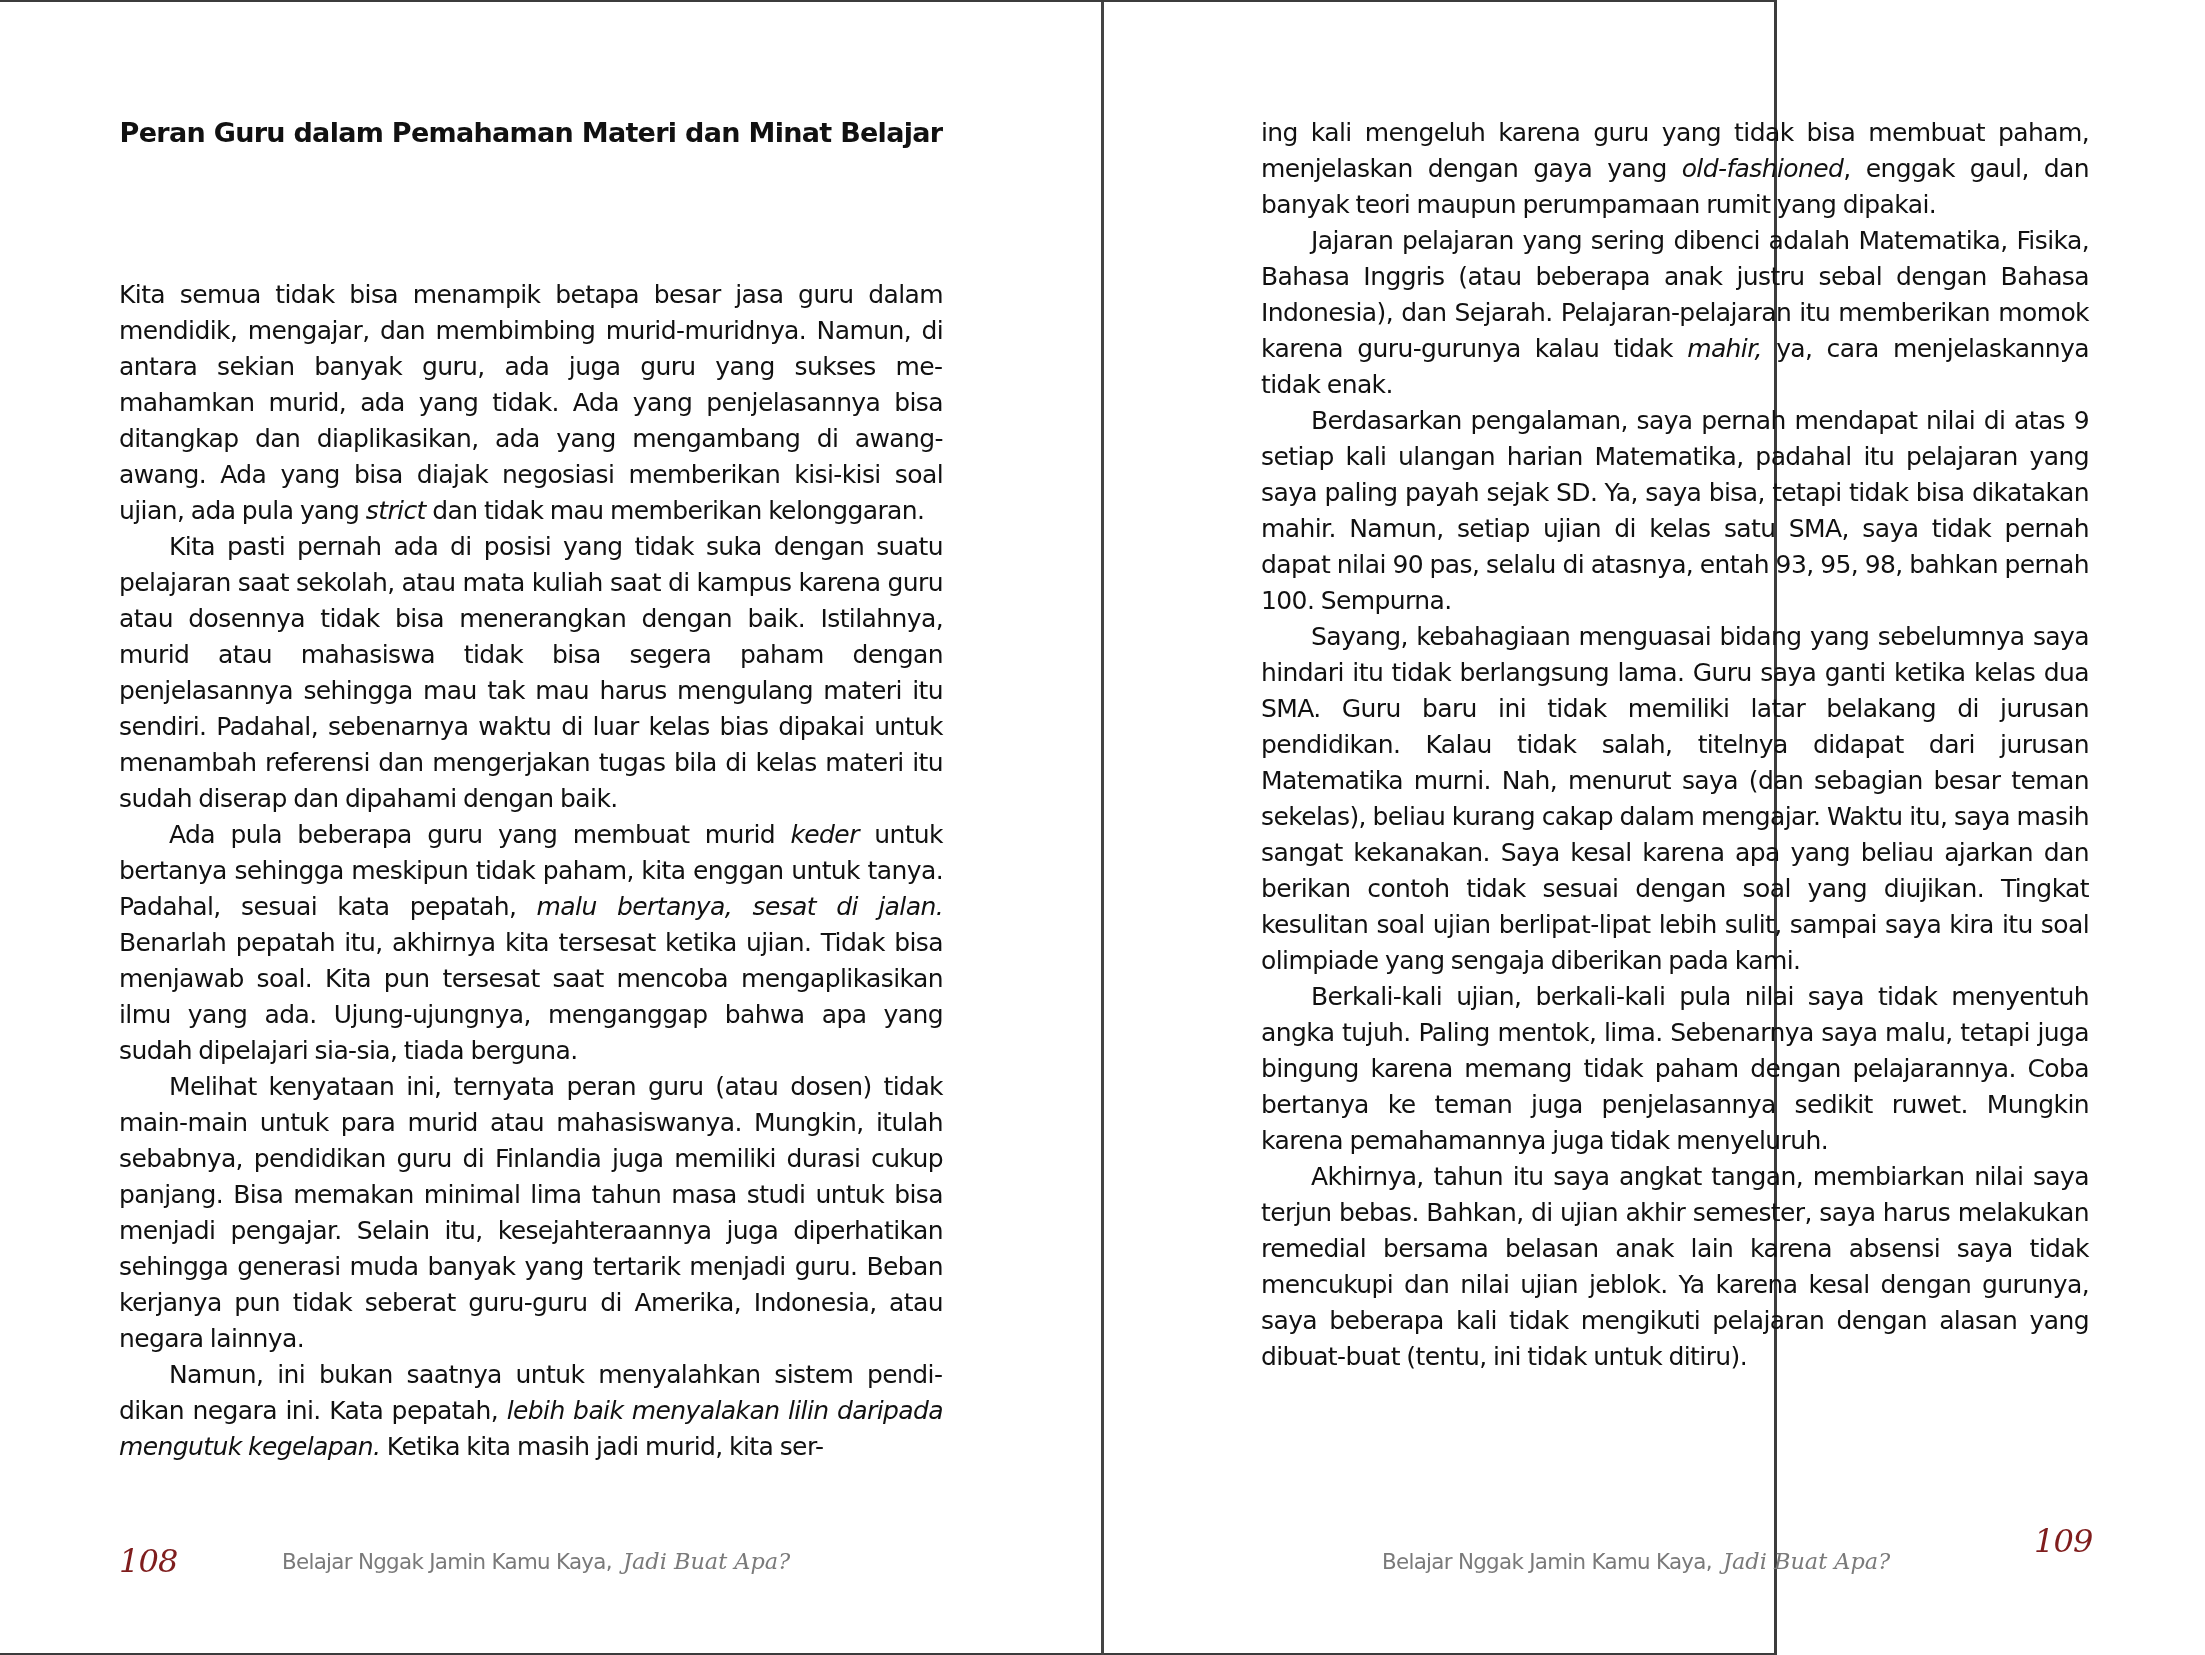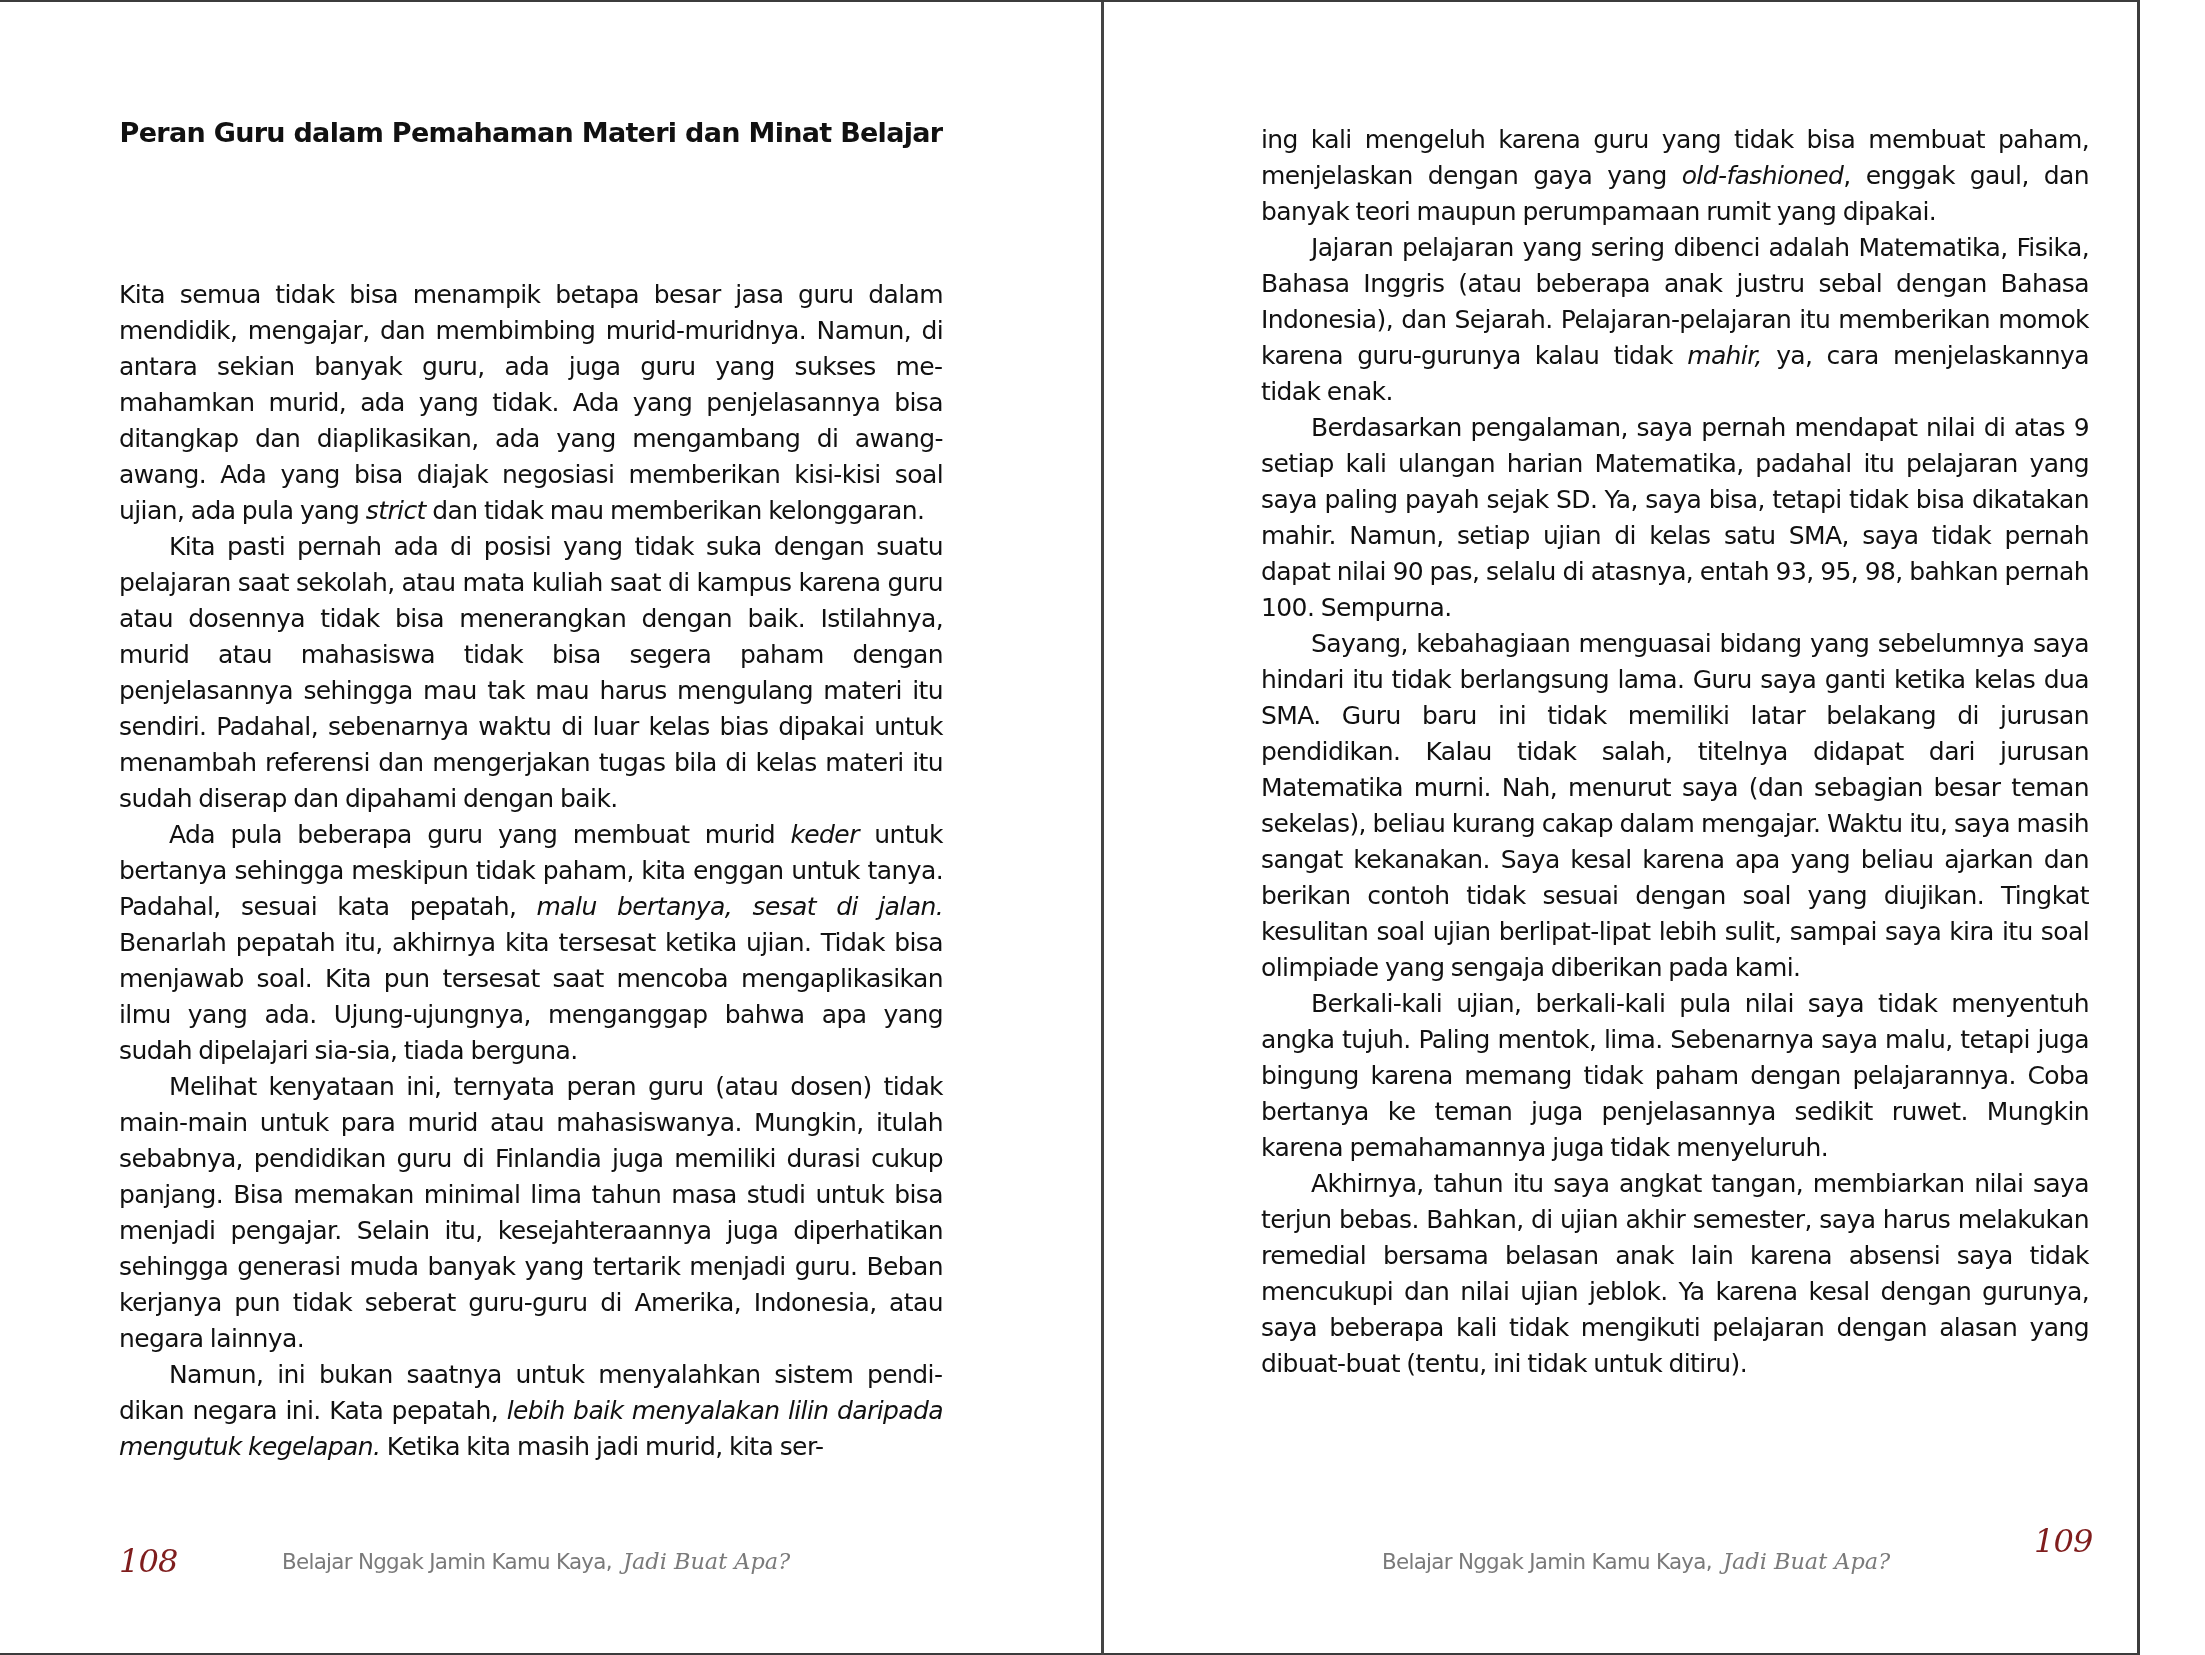--- a/index.html
+++ b/index.html
@@ -1,18 +1,18 @@
 <!DOCTYPE html>
 <html style="font-size:15px"><head>
 <meta charset="utf-8">
 <style>
   html, body { margin: 0; padding: 0; background: #ffffff; }
   body { width: 2206px; height: 1656px; position: relative; overflow: hidden; }
   .spread {
-    position: absolute; left: 0; top: 0; width: 2140px; height: 1656px;
+    position: absolute; left: 0; top: 0; width: 1777px; height: 1656px;
     box-sizing: border-box;
     border-top: 2.8px solid #3c3c3c;
     border-bottom: 3.7px solid #3c3c3c;
     border-right: 3.7px solid #3c3c3c;
     background: #fff;
   }
   .divider {
     position: absolute; left: 1101px; top: 0; width: 2.8px; height: 1656px; background: #444;
   }
   .page { position: absolute; top: 0; height: 1656px; }
@@ -24,21 +24,21 @@
     font-family: "DejaVu Sans", sans-serif;
     font-size: 25px;
     line-height: 36px;
     color: #111;
     text-align: justify;
     letter-spacing: -0.6px;
     word-spacing: -0.9px;
     hyphens: manual;
   }
   .page.left .column { left: 119px; top: 275px; width: 824px; }
-  .page.right .column { left: 157px; top: 120px; width: 828px; }
+  .page.right .column { left: 157px; top: 113px; width: 828px; }
 
   .column p { margin: 0; text-indent: 0; }
   .column p.indent { text-indent: 50px; }
   .column p.last-justify { text-align-last: justify; }
   .column em { font-style: italic; }
 
   .chapter-head { position: absolute; left: 119px; top: 110px; width: 824px; text-align: center; font-family: "DejaVu Sans", sans-serif; color: #111; }
   .chapter-title { font-weight: bold; font-size: 27px; line-height: 41px; letter-spacing: -0.7px; }
   .chapter-subtitle { font-style: italic; font-size: 24px; line-height: 35px; letter-spacing: -0.7px; margin-top: 0; }
   .page-num {

